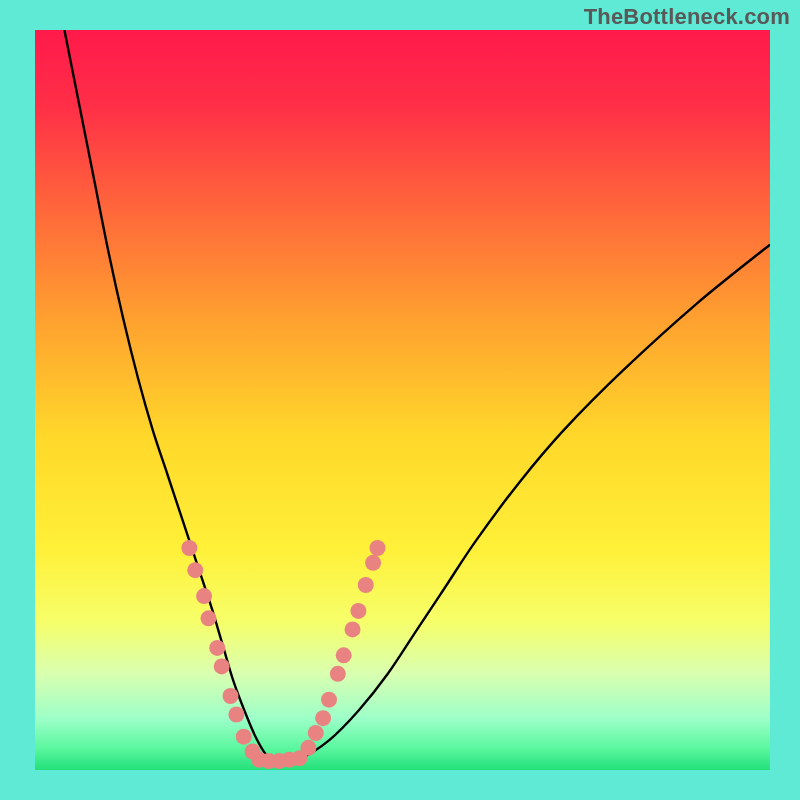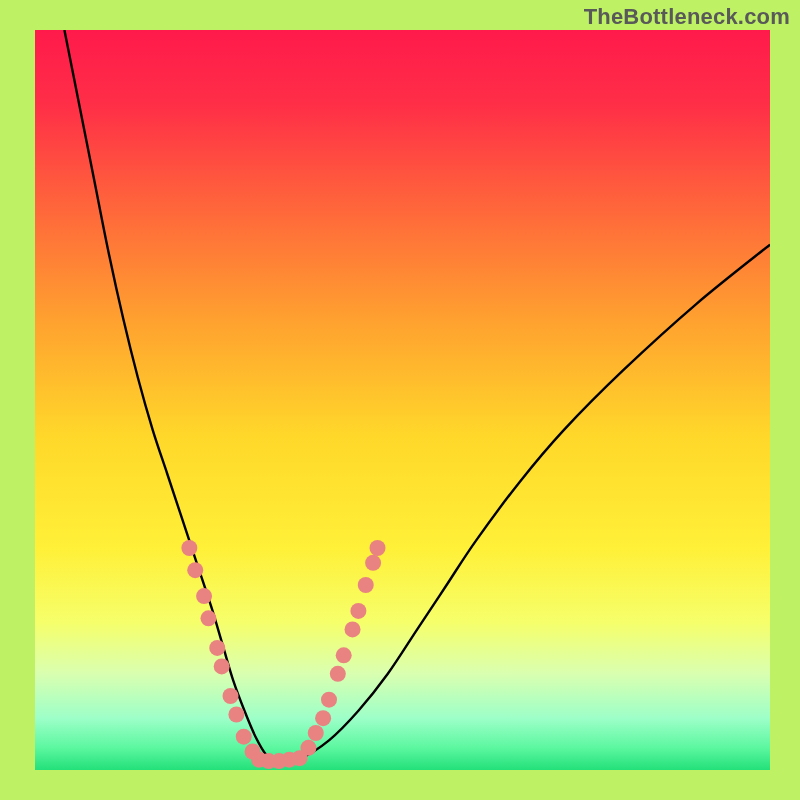--- a/index.html
+++ b/index.html
@@ -10,21 +10,21 @@
     background: #000;
     overflow: hidden;
     font-family: Arial, Helvetica, sans-serif;
   }
   .frame {
     position: absolute;
     top: 0;
     left: 0;
     width: 800px;
     height: 800px;
-    background: #bef264;
+    background: #5eead4;
   }
   .watermark {
     position: absolute;
     top: 4px;
     right: 10px;
     font-size: 22px;
     font-weight: 600;
     color: #595959;
     letter-spacing: 0.2px;
     user-select: none;

